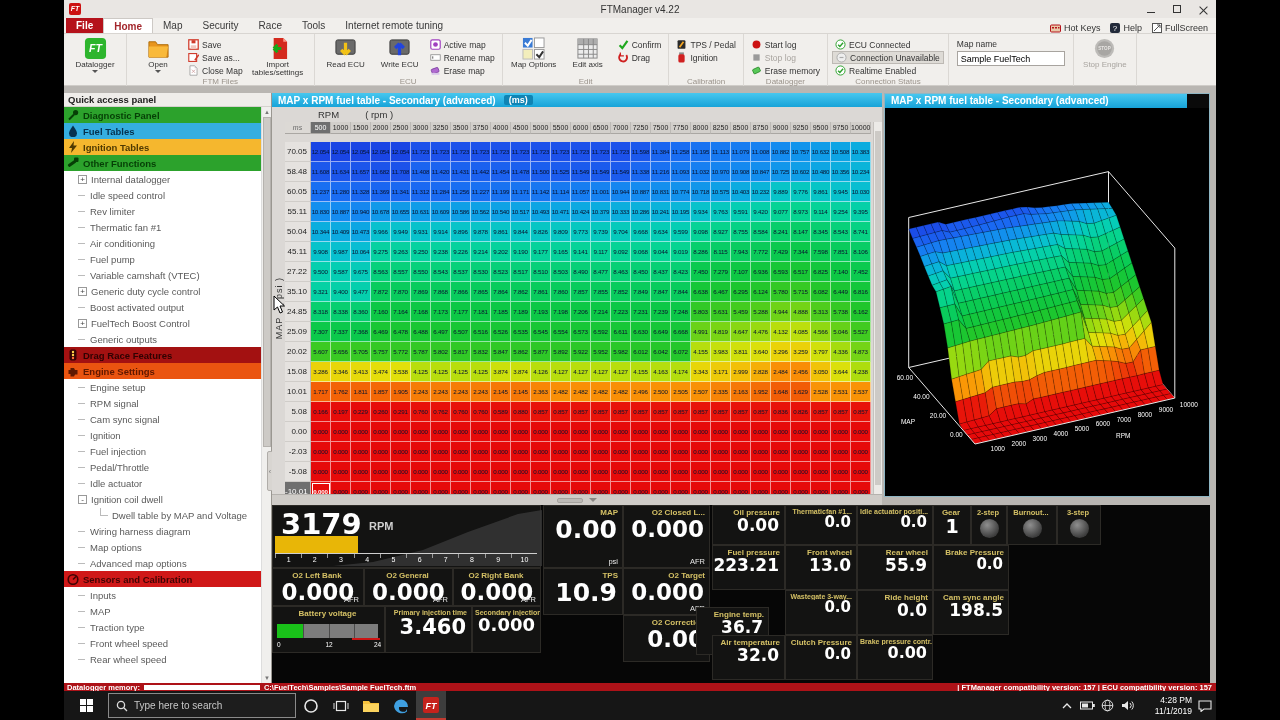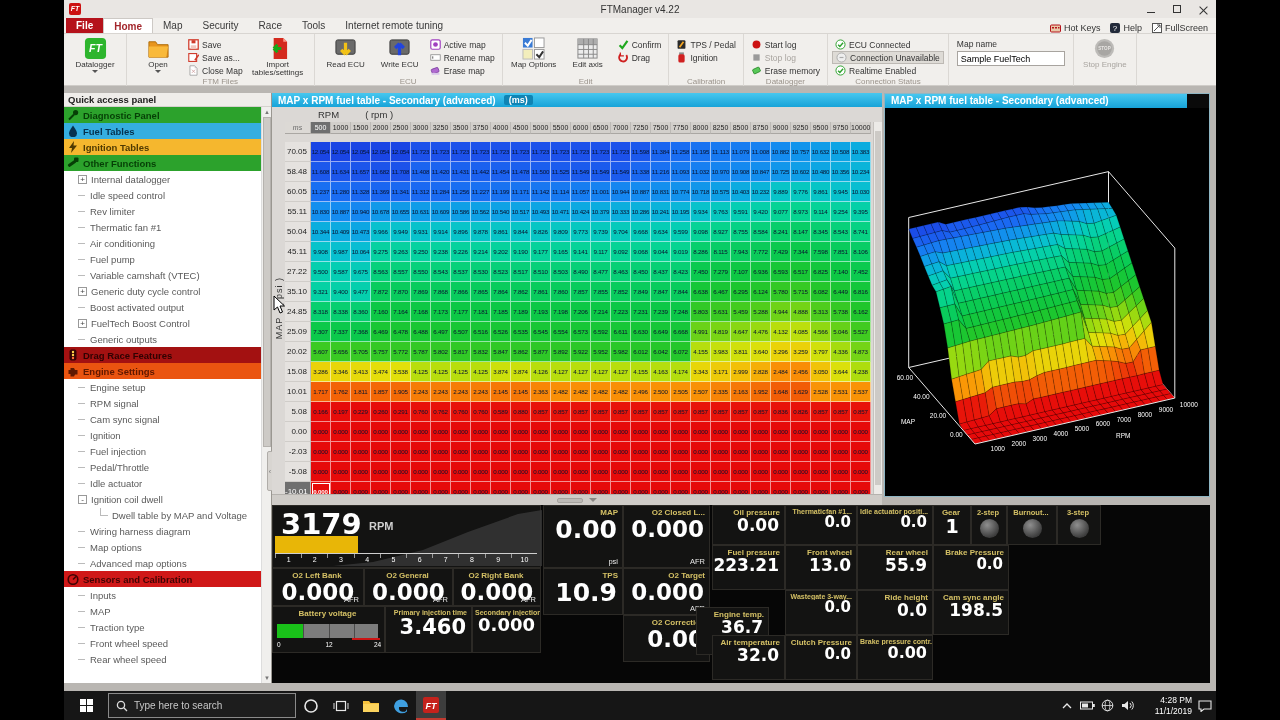--- a/index.html
+++ b/index.html
@@ -1846,20 +1846,26 @@
         <div class="tile" style="left: 513px; top: 130px; width: 72px; height: 45px;">
           <div class="tlabel r">Clutch Pressure</div>
           <div class="tvalue r" style="font-size: 15px;">0.0</div>
         </div>
         <div class="tile" style="left: 585px; top: 130px; width: 76px; height: 45px;">
           <div class="tlabel r" style="font-size: 7px;">Brake pressure contr...</div>
           <div class="tvalue r" style="font-size: 16px;">0.00</div>
         </div>
       </div>
 
+    <div id="statusbar">
+      <span id="sb-label">Datalogger memory:</span>
+      <span id="sb-bar"></span>
+      <span id="sb-path">C:\FuelTech\Samples\Sample FuelTech.ftm</span>
+      <span id="sb-right">|   FTManager compatibility version: 157   |   ECU compatibility version: 157</span>
+    </div>
 
     <svg id="cursor" width="13" height="19" viewBox="0 0 13 19">
       <path d="M1 1 L1 15 L4.5 12 L7 18 L9.5 17 L7 11 L11.5 11 Z" fill="#fff" stroke="#000" stroke-width="1"></path>
     </svg>
   </div>
 
   <div id="taskbar">
     <div id="startbtn">
         <span class="winlogo">
           <i></i>

